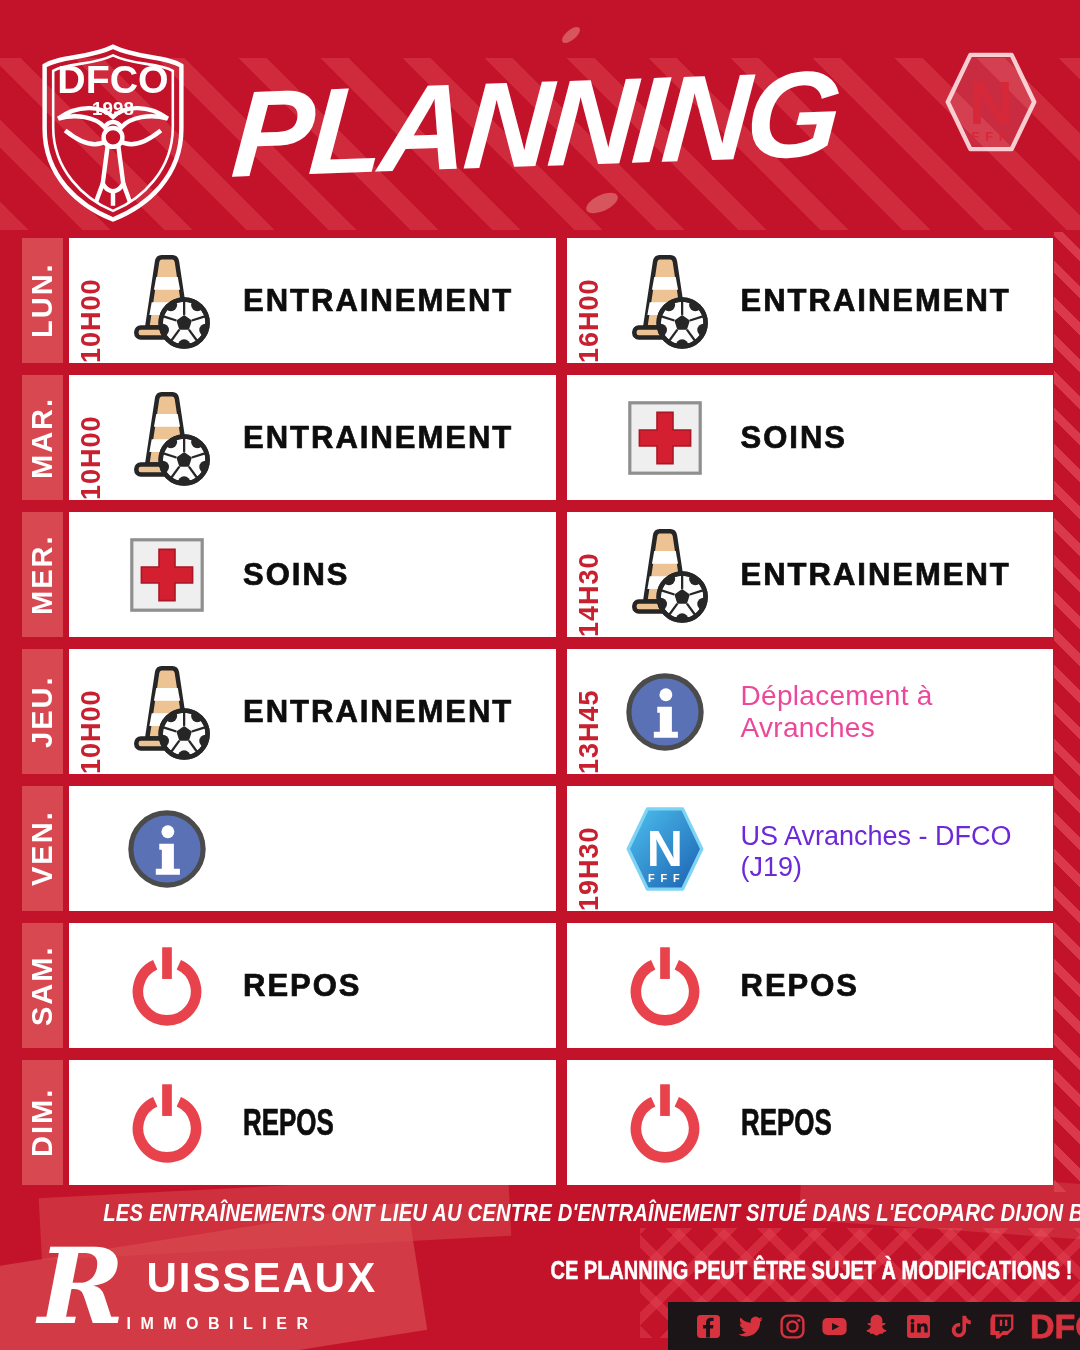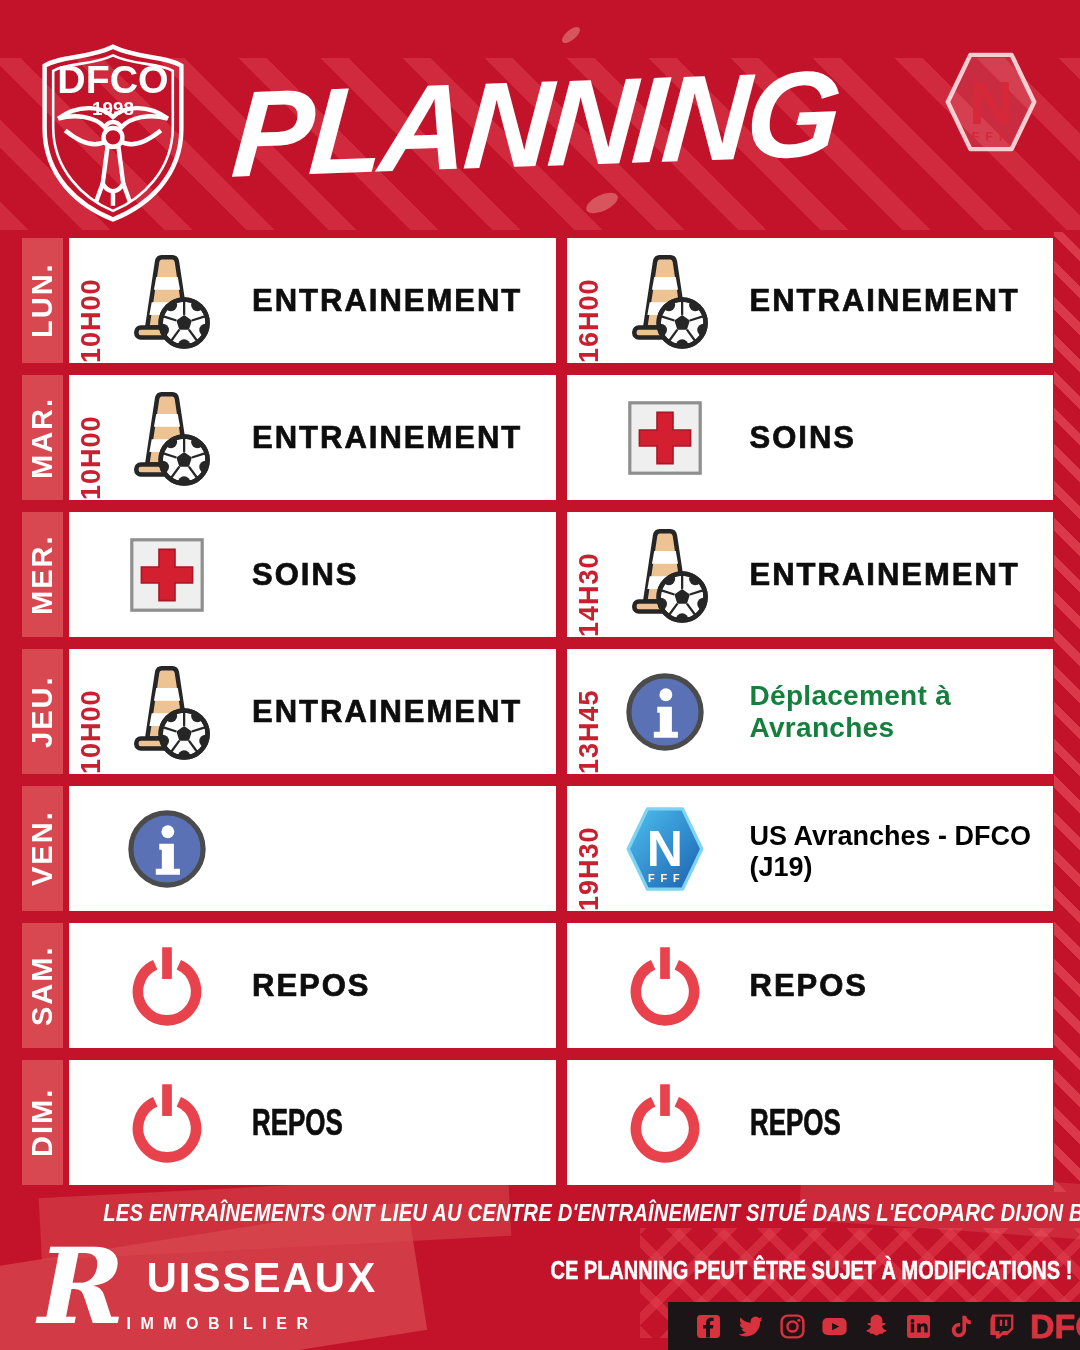--- a/index.html
+++ b/index.html
@@ -56,27 +56,27 @@
     writing-mode:vertical-rl;transform:rotate(180deg);
     color:#c8202f;font-weight:900;font-size:27px;letter-spacing:1px;
   }
   .cell-icon{width:96px;margin-left:50px;display:flex;justify-content:center;align-items:center;flex:0 0 auto;}
   .cell-icon svg{display:block;}
   .ic-cone{width:92px;height:101px;}
   .ic-cross{width:80px;height:80px;}
   .ic-info{width:86px;height:86px;}
   .ic-power{width:88px;height:88px;}
   .ic-nat{width:84px;height:92px;}
-  .cell-text{margin-left:37px;}
+  .cell-text{margin-left:28px;}
   .cell-title.caps{font-size:31px;font-weight:900;letter-spacing:2px;color:#0d0d0d;
     -webkit-text-stroke:0.7px #0d0d0d;}
-  .cell-title.plain{font-size:28px;font-weight:700;color:#15803d;letter-spacing:.3px;}
+  .cell-title.plain{font-size:28px;font-weight:400;color:#ec4899;letter-spacing:.3px;}
   .cell-title.cond{display:inline-block;font-size:36px;letter-spacing:0;
     transform:scaleX(.72);transform-origin:left center;}
-  .cell-subtitle{font-size:27px;font-weight:700;color:#000000;margin-top:6px;}
+  .cell-subtitle{font-size:27px;font-weight:400;color:#6d28d9;margin-top:6px;}
 
   
   .disclaimer{position:absolute;left:0;right:0;top:1200px;text-align:center;color:#fff;}
   .disclaimer span{display:inline-block;font-size:23px;font-weight:bold;font-style:italic;
     letter-spacing:.2px;transform:scaleX(.88);transform-origin:center;white-space:nowrap;}
   .sponsor{position:absolute;left:38px;top:1244px;display:flex;color:#fff;}
   .spon-r{font-family:"DejaVu Serif",serif;font-style:italic;font-size:104px;line-height:86px;font-weight:bold;}
   .spon-col{display:flex;flex-direction:column;margin-left:2px;margin-top:14px;}
   .spon-name{font-size:42px;font-weight:bold;letter-spacing:2px;line-height:40px;margin-left:20px;}
   .spon-sub{font-size:16px;font-weight:bold;letter-spacing:9.5px;margin-top:17px;}

